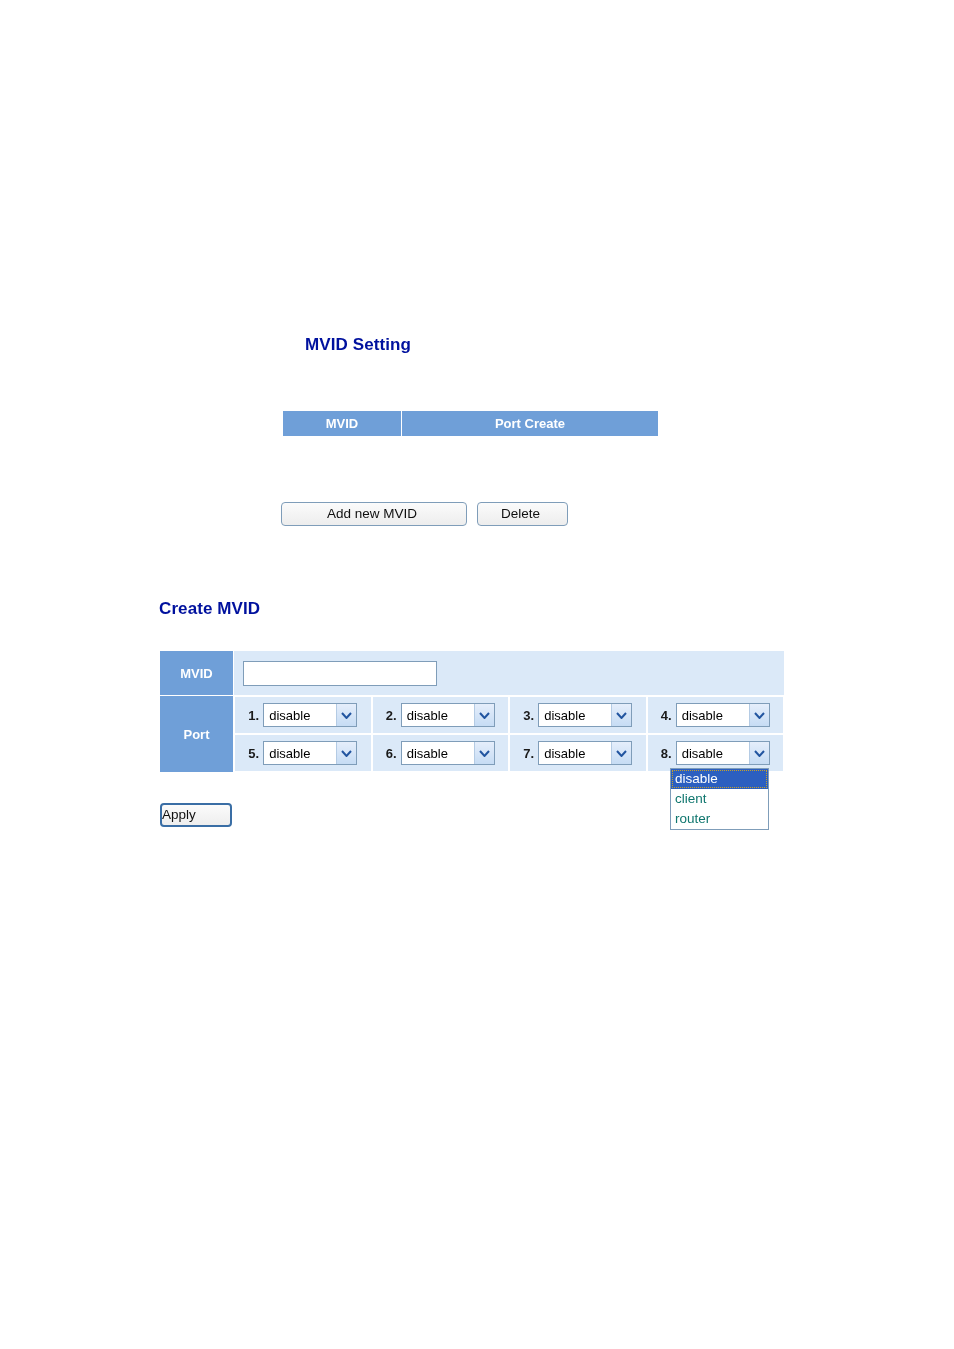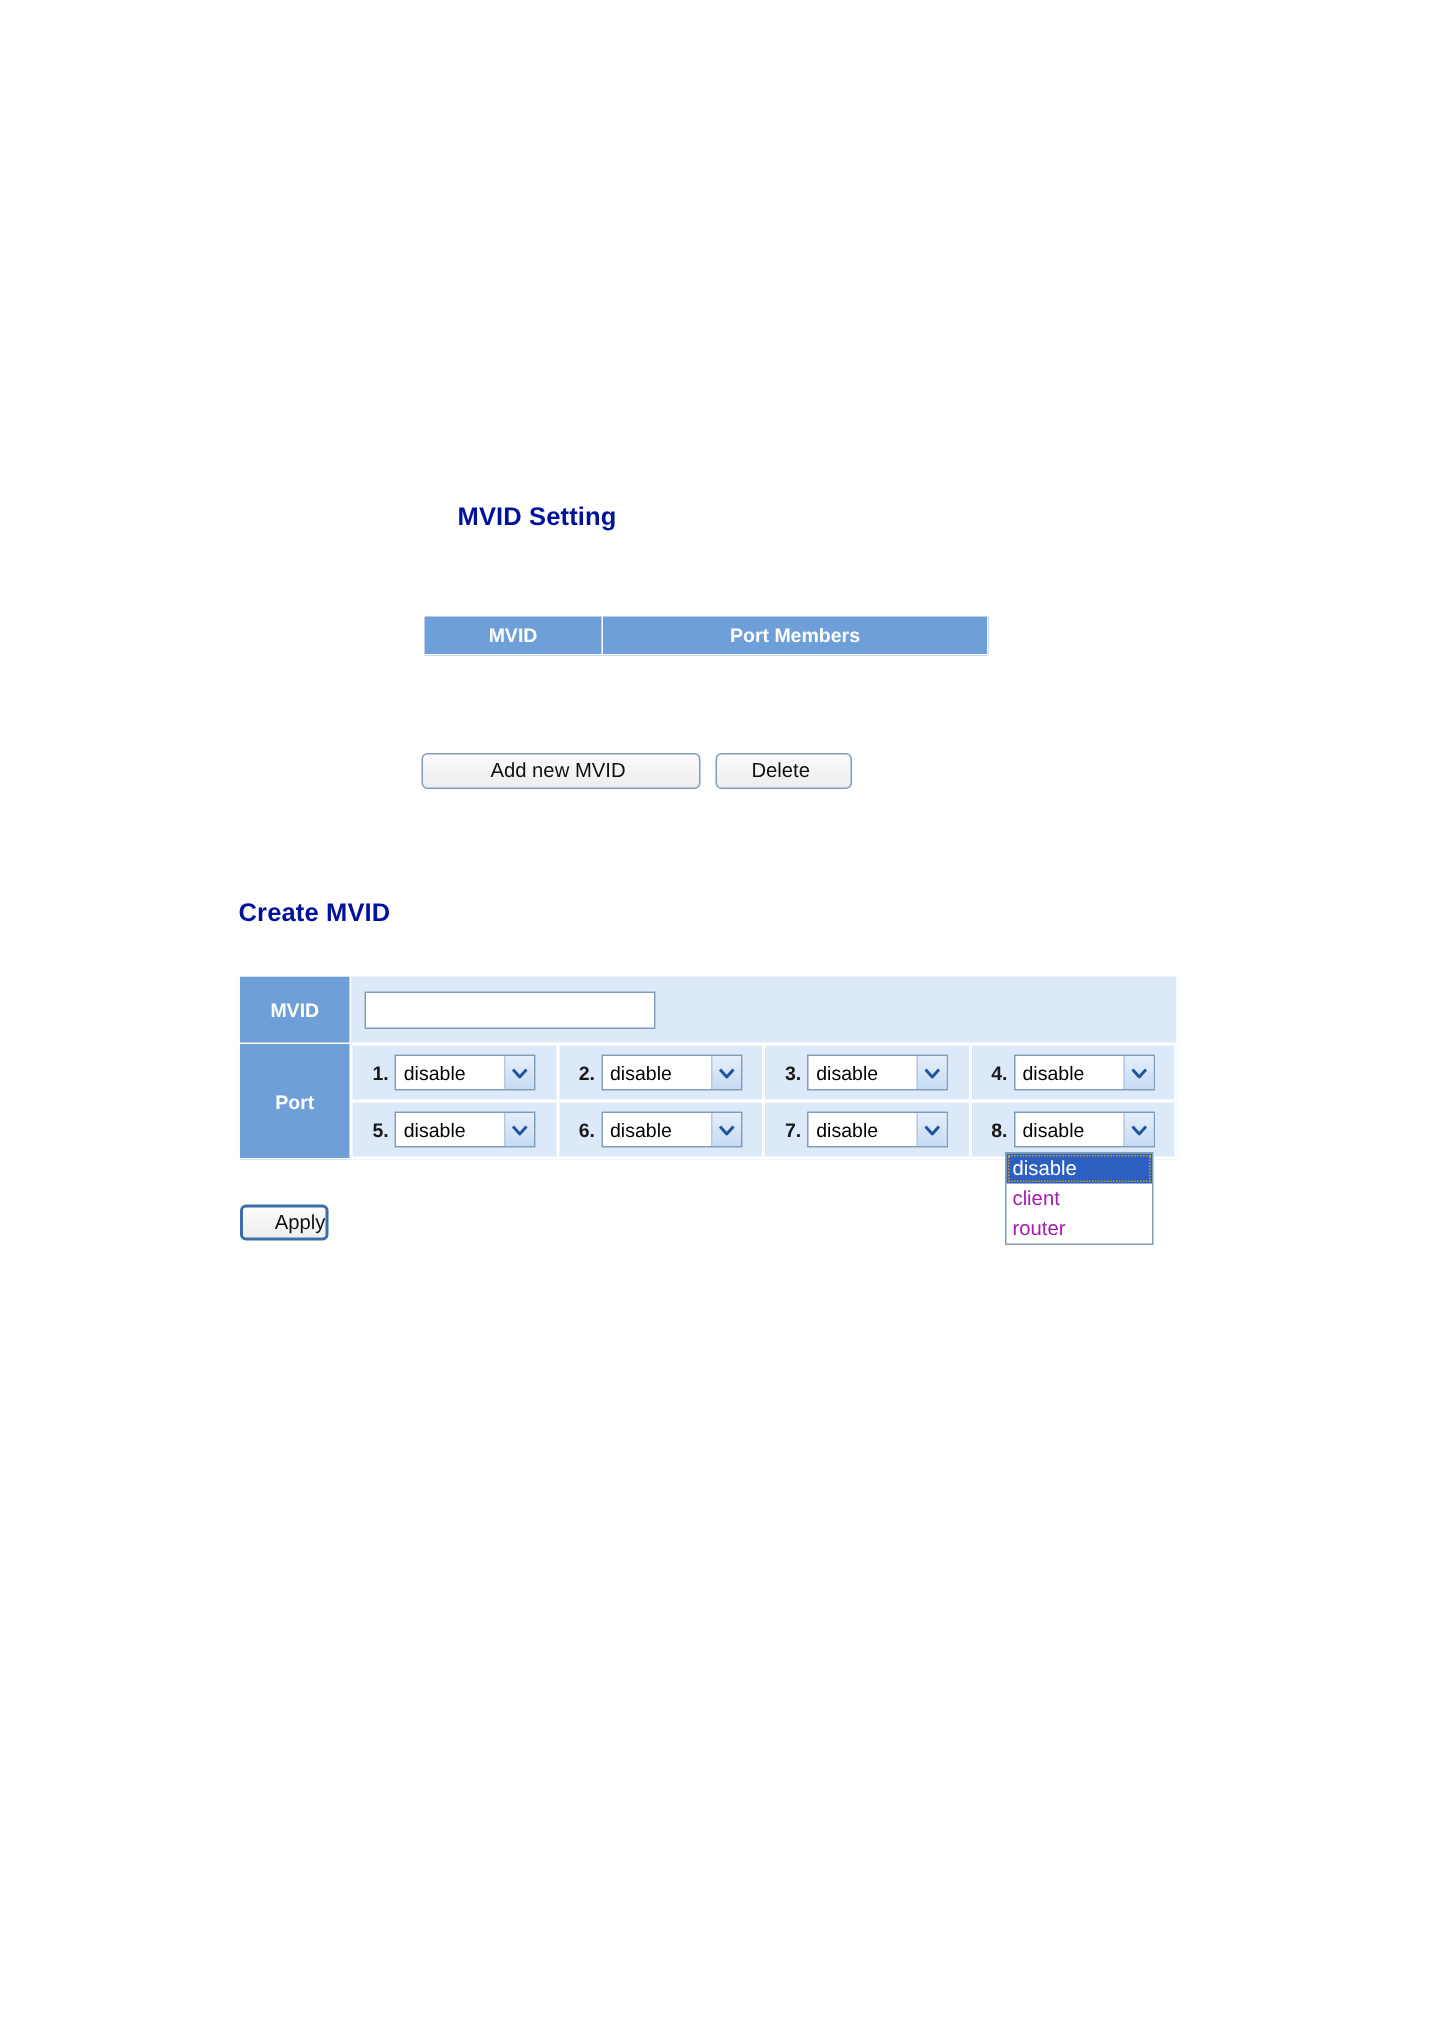--- a/index.html
+++ b/index.html
@@ -78,29 +78,29 @@
     cursor: default;
     line-height: 15px;
   }
   #add-new-mvid-button { width: 186px; }
   #delete-button { width: 91px; }
 
   #apply-button {
     position: absolute;
     left: 160px;
     top: 803px;
-    width: 59px;
+    width: 72px;
     font-family: "Liberation Sans", sans-serif;
     font-size: 13.5px;
     color: #101010;
     background: linear-gradient(#fbfbfb, #eeeeee);
     border: 2px solid #3a6ea5;
     border-radius: 4px;
     padding: 2px 0 3px 0;
-    text-align: right;
+    text-align: left;
     box-sizing: border-box;
     cursor: default;
     line-height: 15px;
   }
 
   
   #create-mvid-table {
     position: absolute;
     left: 159px;
     top: 650px;
@@ -206,21 +206,21 @@
     width: 99px;
     background: #ffffff;
     border: 1px solid #7f9db9;
     box-sizing: border-box;
     z-index: 50;
     padding: 0;
   }
   #port8-dropdown .opt {
     font-family: "Liberation Sans", sans-serif;
     font-size: 13.5px;
-    color: #a21caf;
+    color: #0f766e;
     line-height: 18px;
     padding: 1px 0 1px 4px;
     white-space: nowrap;
     cursor: default;
   }
   #port8-dropdown .opt.selected {
     background: #2c5fc0;
     color: #ffffff;
     outline: 1px dotted #c9a227;
     outline-offset: -2px;
@@ -228,21 +228,21 @@
 </style>
 </head>
 <body>
 
 <div id="mvid-setting-heading" class="section-heading">MVID Setting</div>
 
 <table id="mvid-table">
   <thead>
     <tr>
       <th class="grp-mvid" colspan="2">MVID</th>
-      <th colspan="8">Port Members</th>
+      <th colspan="8">Port Create</th>
     </tr>
   </thead>
   <tbody></tbody>
 </table>
 
 <div id="mvid-buttons">
   <div id="add-new-mvid-button" class="win-button">Add new MVID</div>
   <div id="delete-button" class="win-button">Delete</div>
 </div>
 

